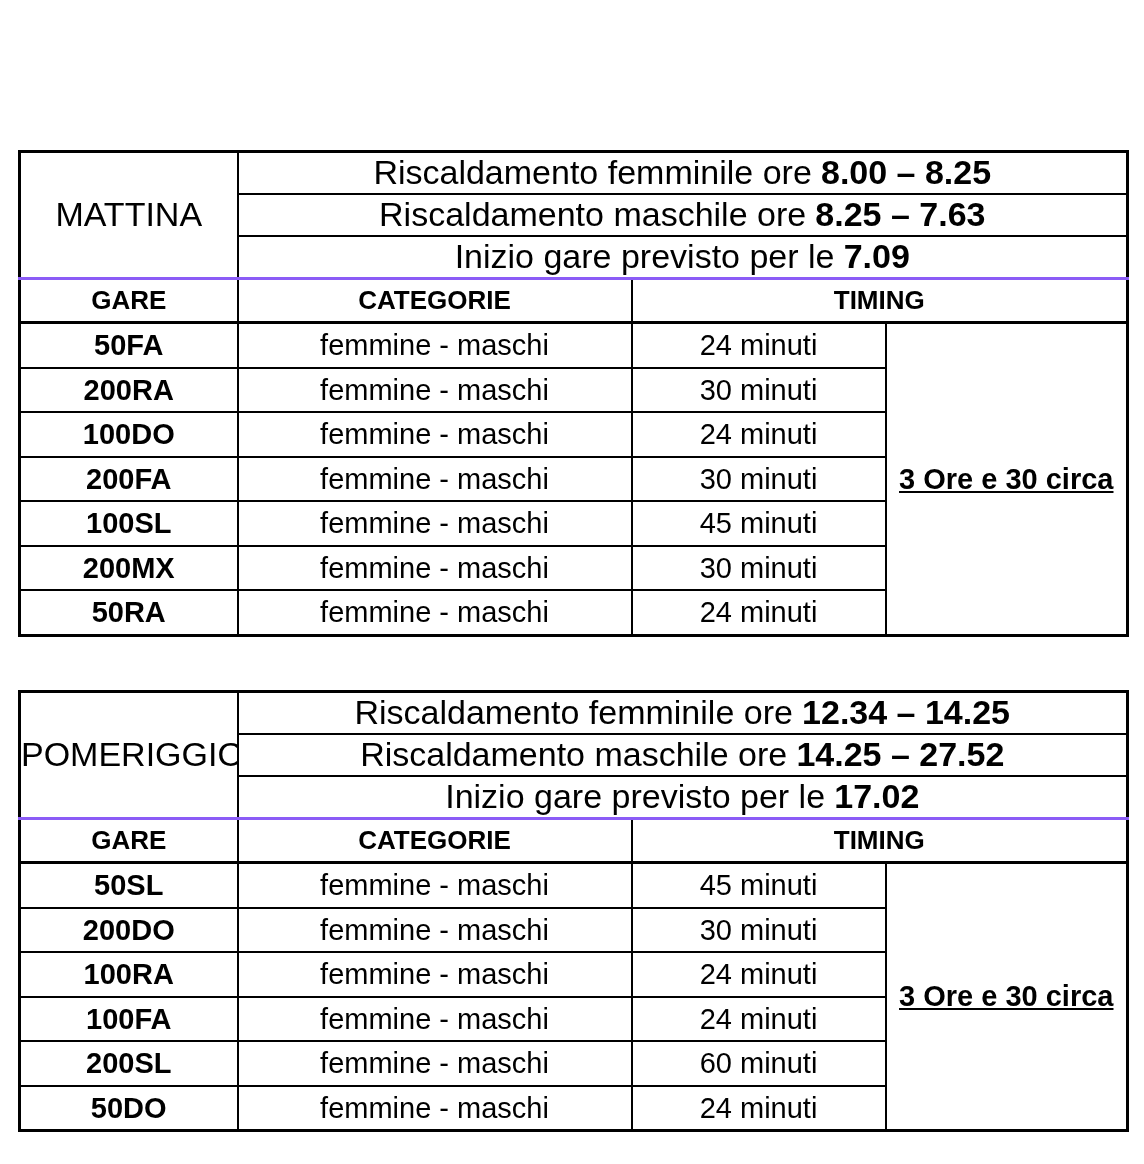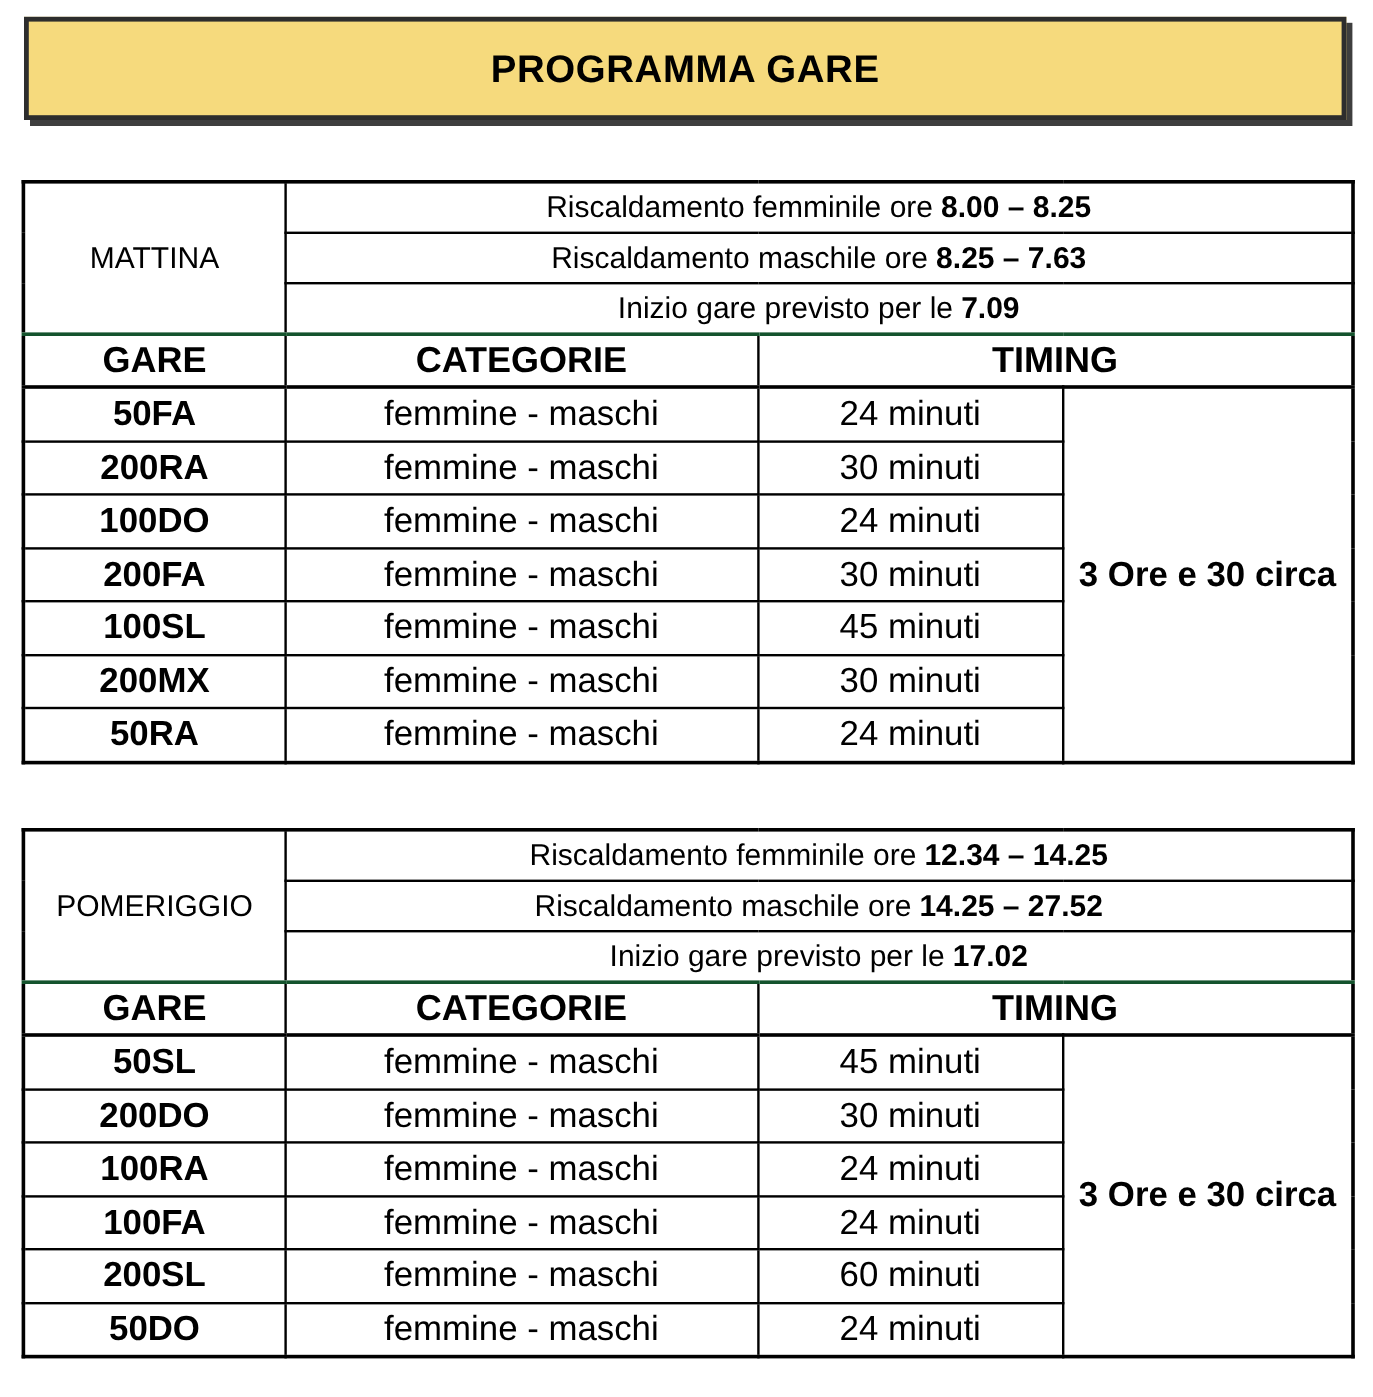--- a/index.html
+++ b/index.html
@@ -51,45 +51,43 @@
 
   table.sched td, table.sched th {
     border: 2px solid #000;
     text-align: center;
     vertical-align: middle;
     padding: 0;
     line-height: 1.05;
     overflow: hidden;
   }
 
-  tr.warm-row td  { height: 40px; font-size: 25px; }
-  tr.head-row th  { height: 41px; font-size: 30px; border-top: 3px solid #14532d; border-bottom: 3px solid #000; }
+  tr.warm-row td  { height: 40px; font-size: 34px; }
+  tr.head-row th  { height: 41px; font-size: 26px; border-top: 3px solid #8b5cf6; border-bottom: 3px solid #000; }
   tr.data-row td  { height: 42.5px; font-size: 29px; }
 
   td.session-cell {
     font-weight: normal;
     font-size: 28px;
   }
   td.warmup-cell b { margin-left: 0.27em; }
   td.code-cell { font-weight: bold; font-size: 29px; }
   td.total-cell {
     font-weight: bold;
     font-size: 29px;
     text-align: left;
     padding-left: 5px;
+    text-decoration: underline;
   }
 </style>
 </head>
 <body>
 
 <div class="page">
 
-  <div class="banner">
-    <span class="title">PROGRAMMA GARE</span>
-  </div>
 
   <table class="sched" id="morning-table">
     <colgroup>
       <col style="width:218px">
         <col style="width:394px">
         <col style="width:254px">
         <col style="width:242px">
     </colgroup>
     <tbody>
       <tr class="warm-row">

